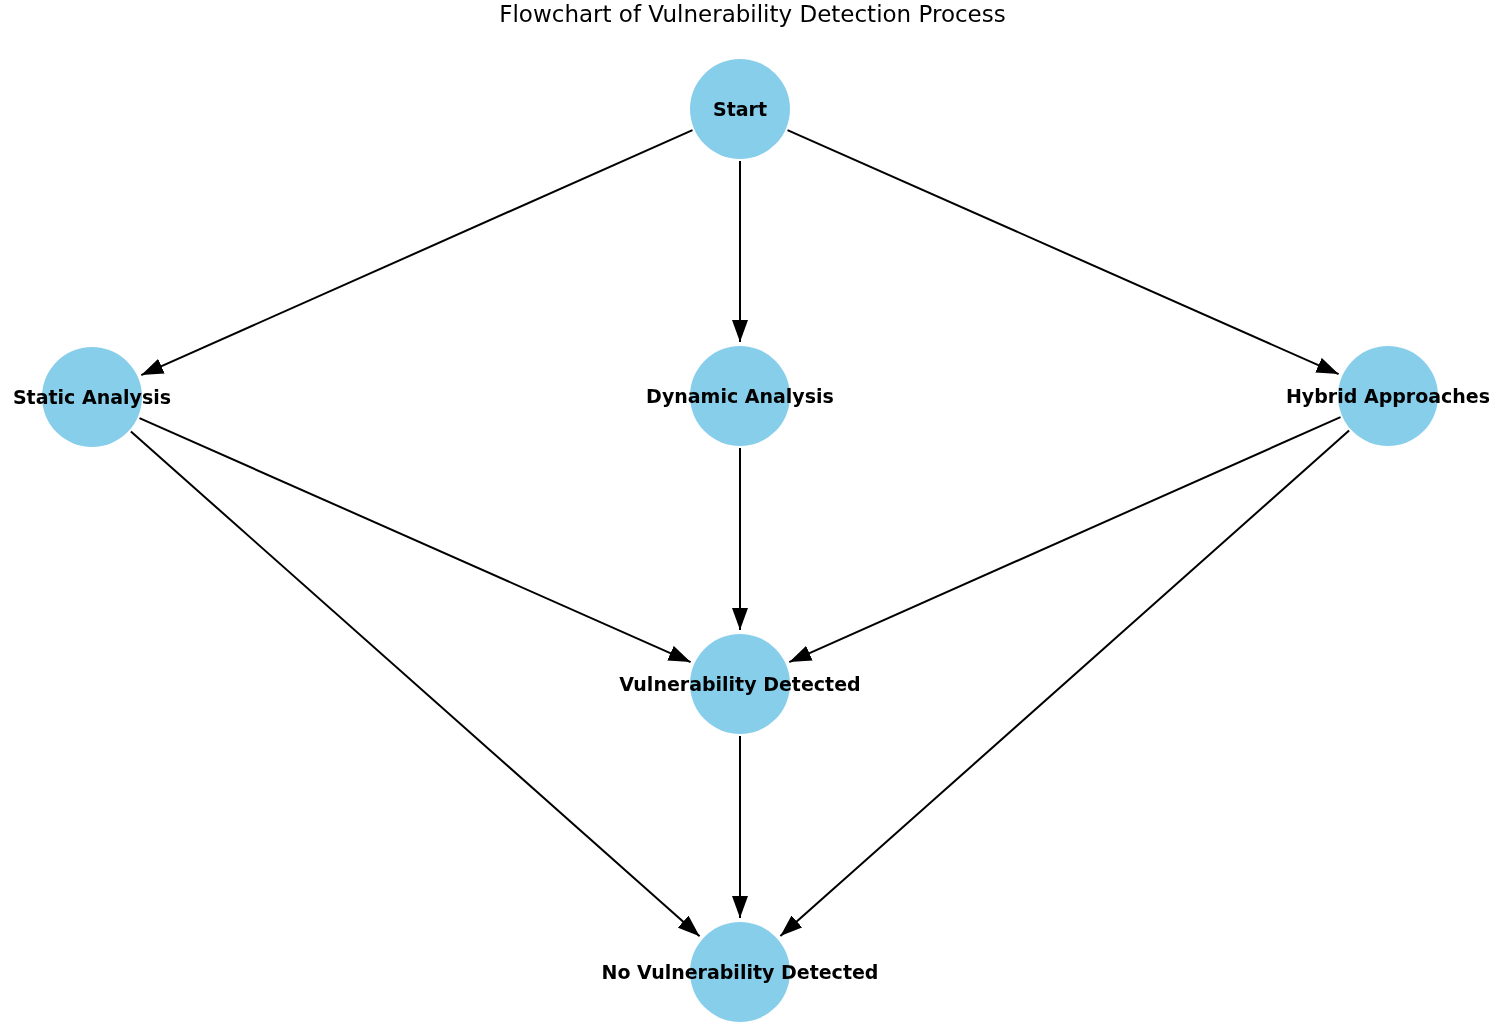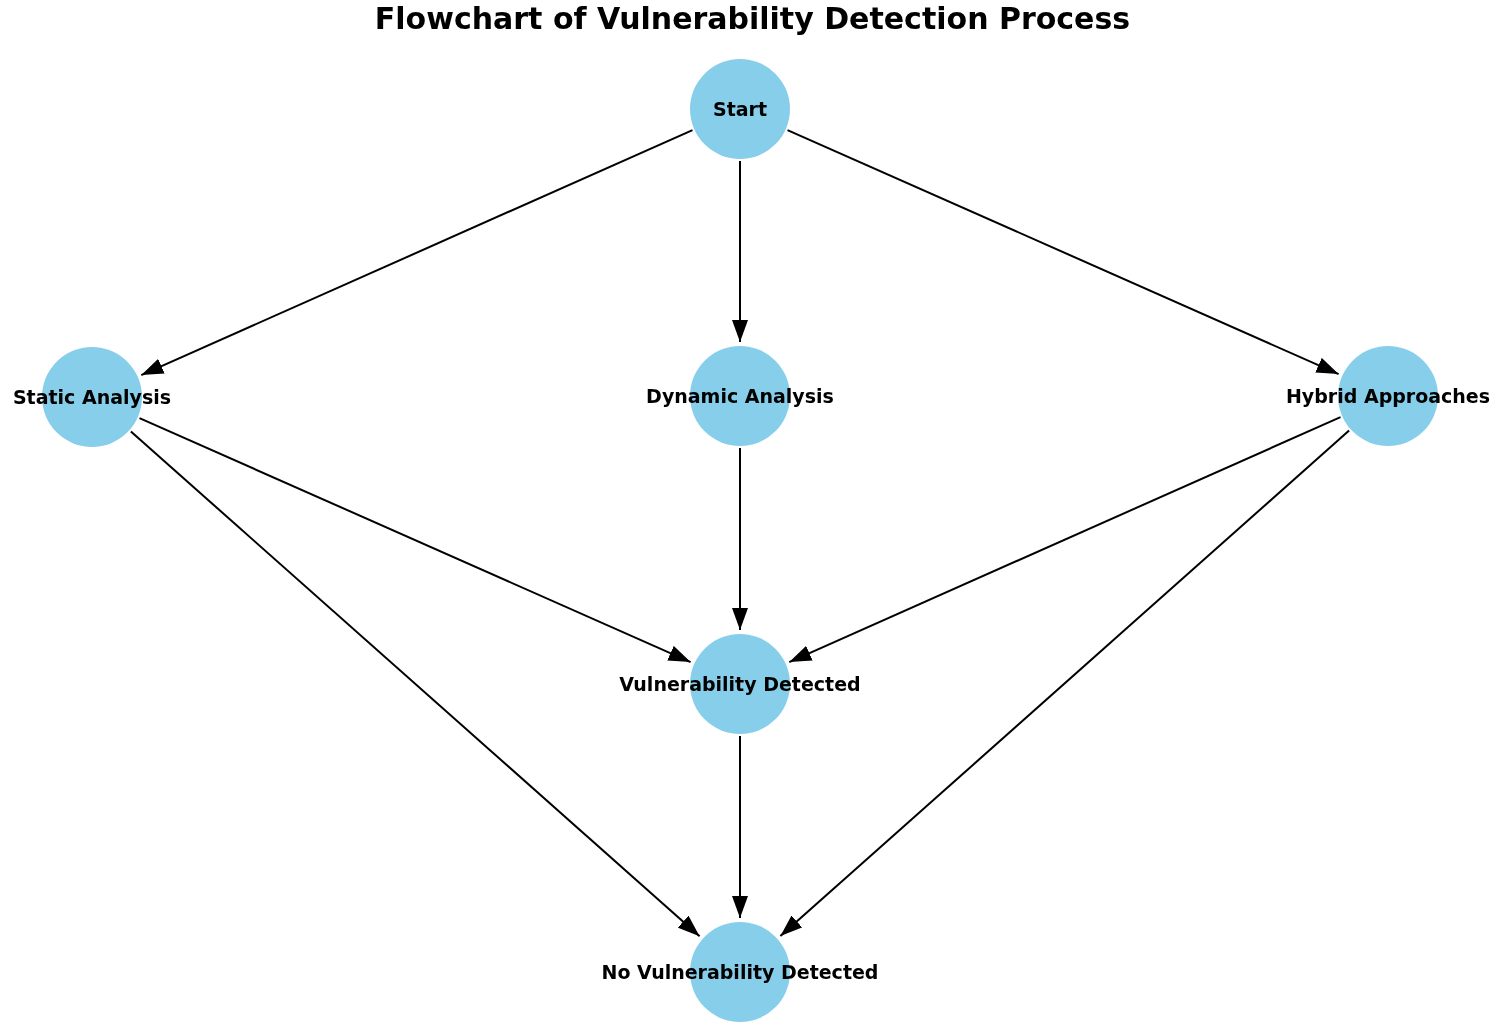--- a/index.html
+++ b/index.html
@@ -16,22 +16,22 @@
     width: 1505px;
     height: 1027px;
     background: #ffffff;
   }
   .chart-title {
     position: absolute;
     top: 1px;
     left: 0;
     width: 100%;
     text-align: center;
-    font-size: 30px;
-    font-weight: 700;
+    font-size: 23px;
+    font-weight: 400;
     color: #000000;
     letter-spacing: 0px;
   }
   svg.diagram {
     position: absolute;
     top: 0;
     left: 0;
   }
   svg .edge-line {
     fill: none;

